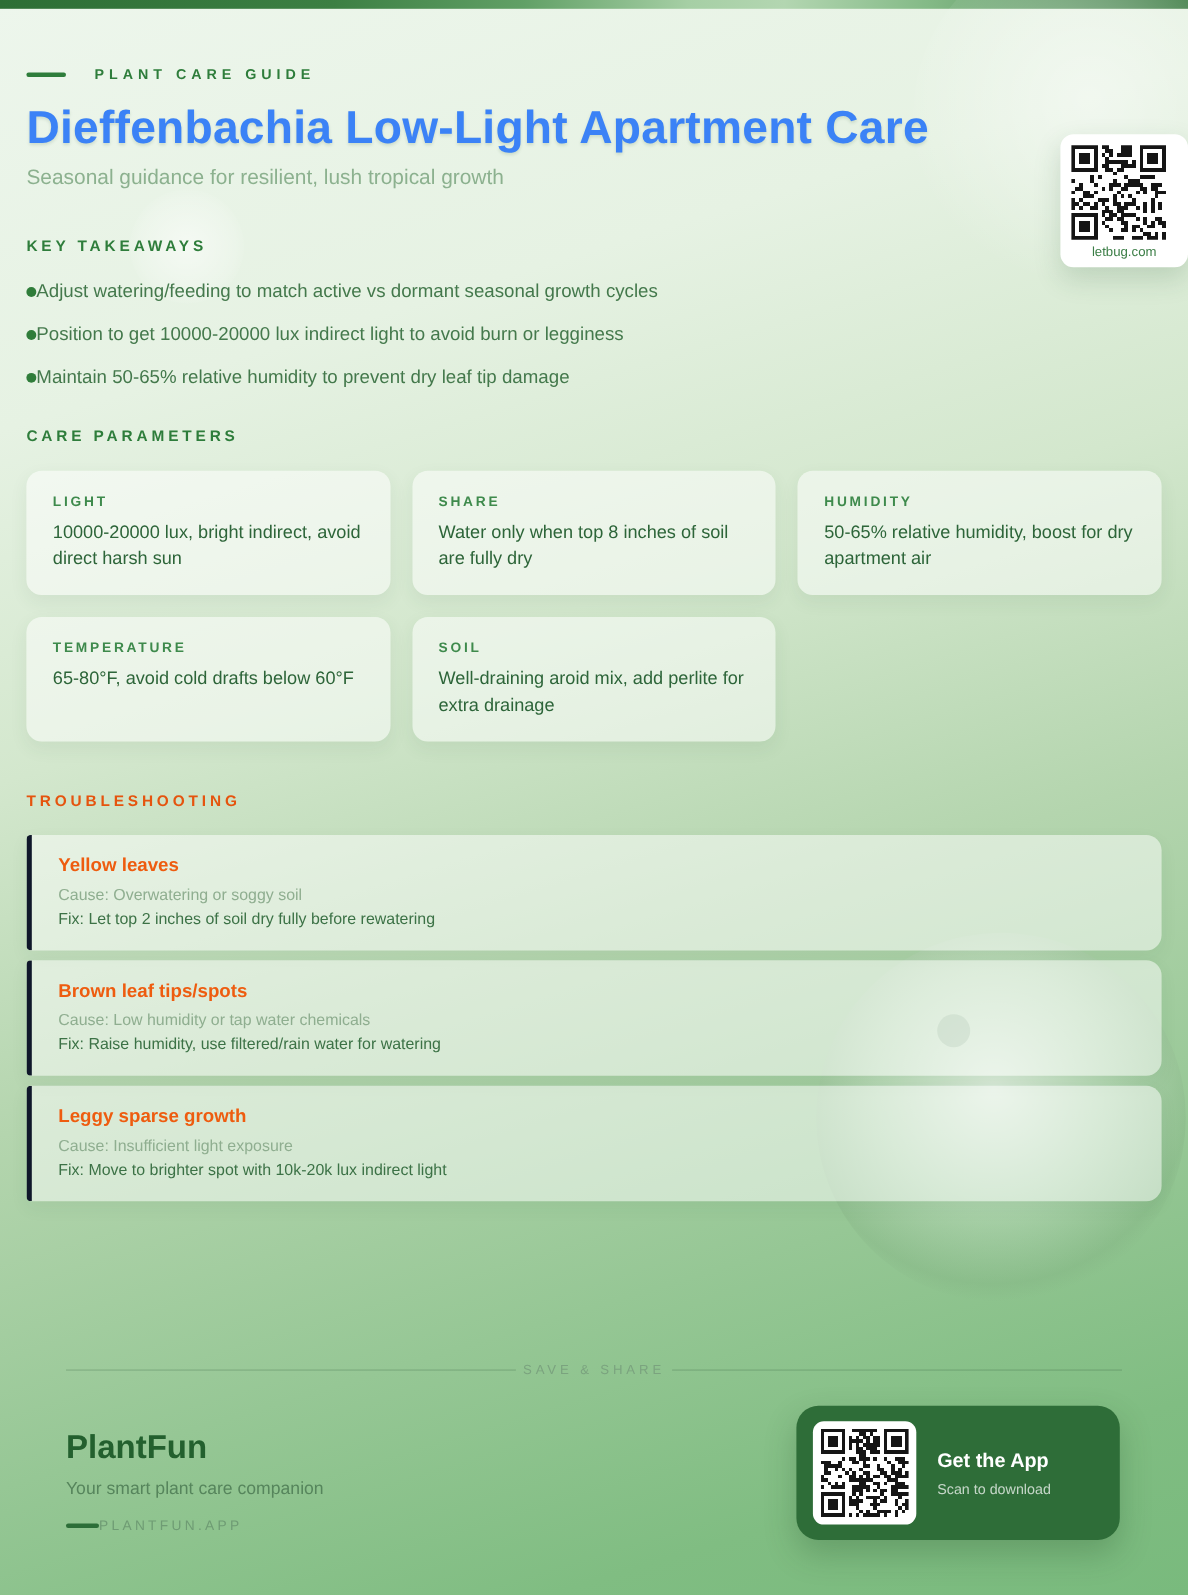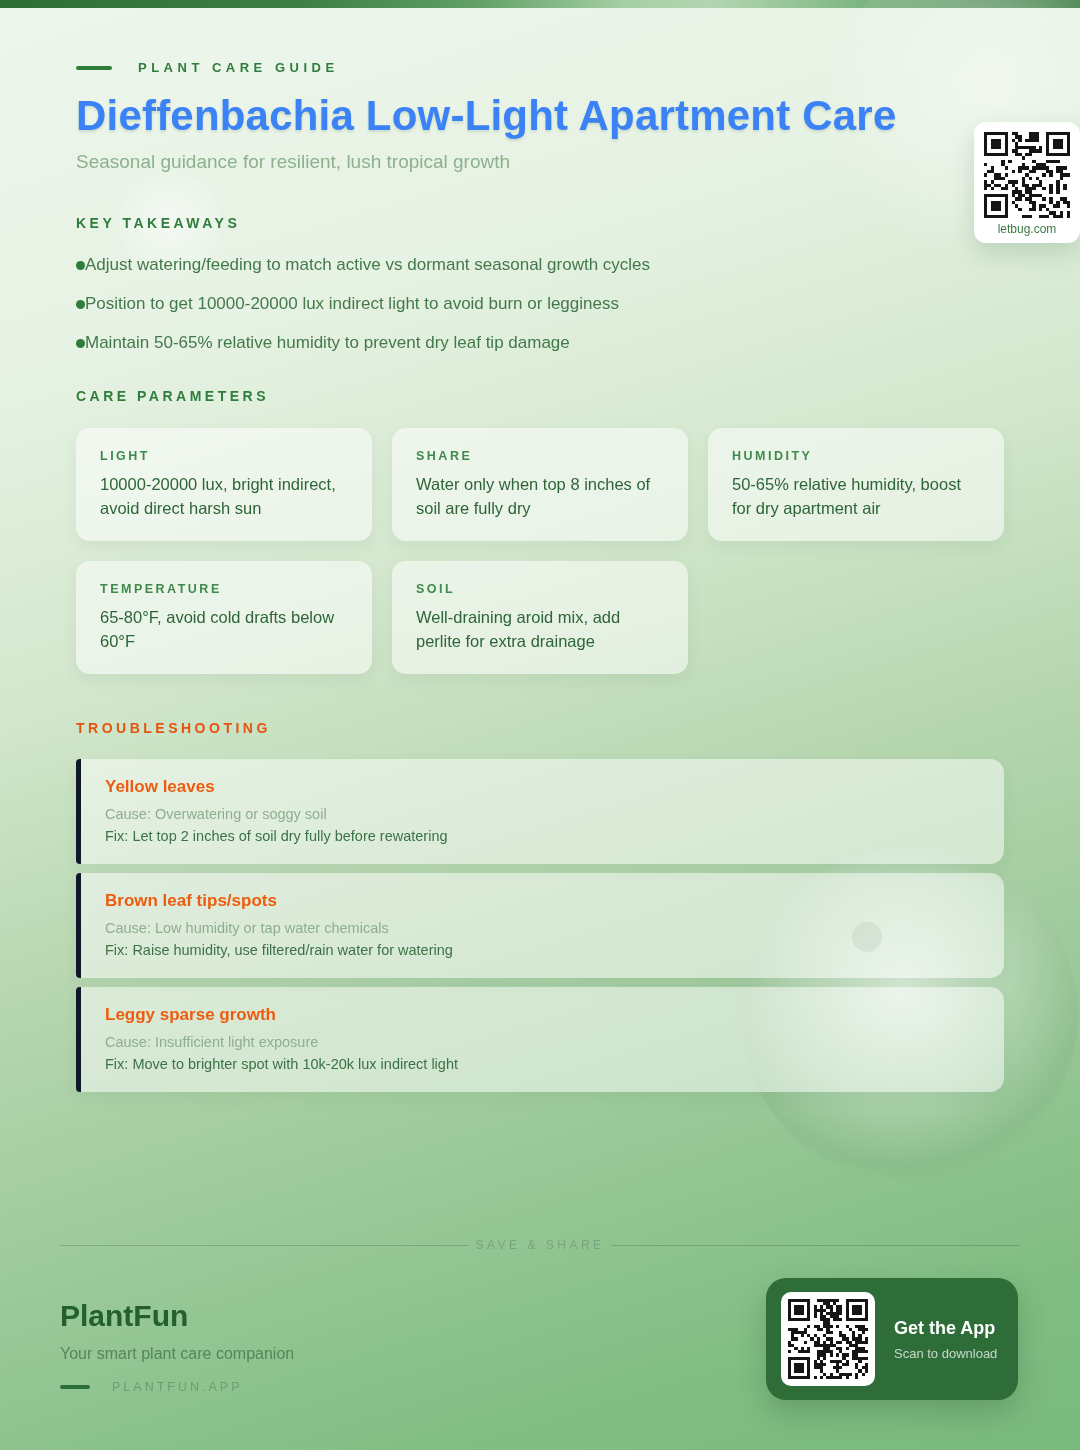--- a/index.html
+++ b/index.html
@@ -13,31 +13,31 @@
     background:linear-gradient(90deg,#2d6e35 0%, #3c7f43 28%, #61a066 44%, #a6cfa5 58%, #b3d6b1 66%, #84ba87 78%, #548e5a 92%, #3b7b42 100%); }
   .blob { position:absolute; border-radius:50%; pointer-events:none; }
   .blob-a { left:830px; top:-55px; width:320px; height:320px;
     background:radial-gradient(circle at 50% 45%, rgba(255,255,255,.45), rgba(255,255,255,.12) 55%, rgba(255,255,255,0) 72%); }
   .blob-b { left:118px; top:172px; width:104px; height:104px;
     background:radial-gradient(circle, rgba(255,255,255,.55), rgba(255,255,255,.18) 60%, rgba(255,255,255,0) 75%); }
   .blob-c { left:742px; top:848px; width:336px; height:336px;
     background:radial-gradient(circle at 48% 42%, rgba(255,255,255,.6), rgba(255,255,255,.22) 40%, rgba(120,160,120,.18) 68%, rgba(120,160,120,0) 74%); }
   .blob-d { left:852px; top:922px; width:30px; height:30px; background:rgba(95,135,100,.28); }
 
-  .content { position:relative; padding:0 76px; }
+  .content { position:relative; padding:0 24px; }
 
   
   .eyebrow { display:flex; align-items:center; gap:26px; margin-top:60px; }
   .eyebrow-line { width:36px; height:4px; border-radius:2px; background:#2e7d3b; }
   .eyebrow-text { font-size:13px; font-weight:bold; letter-spacing:4.5px; color:#2e7d3b; }
   .title { margin-top:17px; font-size:42px; font-weight:bold; color:#3b82f6; letter-spacing:.2px;
     text-shadow:0 2px 3px rgba(20,70,30,.14); }
   .subtitle { margin-top:11px; font-size:19px; color:#8cb18f; }
 
-  .qr-card { position:absolute; top:62px; right:0; width:106px; background:#fff; border-radius:12px;
+  .qr-card { position:absolute; top:62px; right:0; width:116px; background:#fff; border-radius:12px;
     padding:10px 10px 7px; box-shadow:0 10px 24px rgba(40,90,50,.18); text-align:center; }
   .qr-card .qr { width:86px; height:86px; display:block; }
   .qr-label { margin-top:4px; font-size:12px; color:#3a7d45; }
 
   
   .sect { font-size:14px; font-weight:bold; letter-spacing:3.5px; color:#2e7d3b; }
   .sect.orange { color:#e5540e; }
 
   
   .kt { margin-top:42px; }
@@ -65,25 +65,25 @@
   .ts-fix { margin-top:6px; font-size:14.5px; color:#3c7246; }
 
   
   .divider { position:absolute; top:1238px; left:60px; right:60px; display:flex; align-items:center; gap:6px; }
   .div-line { flex:1; height:1px; background:rgba(60,100,65,.3); }
   .div-text { font-size:12px; letter-spacing:3.5px; color:#7ba37f; }
 
   .brand { position:absolute; left:60px; top:1299px; }
   .brand-name { font-size:30px; font-weight:bold; color:#23602e; }
   .brand-tagline { margin-top:12px; font-size:16px; color:#56855c; }
-  .brand-site { margin-top:17px; display:flex; align-items:center; gap:22px; }
+  .brand-site { margin-top:17px; display:flex; align-items:center; }
   .brand-site-line { width:30px; height:4px; border-radius:2px; background:#2c6e38; }
   .brand-site-text { font-size:12.5px; letter-spacing:3px; color:#6f9c74; }
 
-  .app-card { position:absolute; right:62px; top:1278px; width:252px; height:122px; background:#2e6d38;
+  .app-card { position:absolute; right:62px; top:1278px; width:294px; height:122px; background:#2e6d38;
     border-radius:20px; display:flex; align-items:center; padding:0 16px 0 15px; gap:19px;
     box-shadow:0 12px 28px rgba(30,70,35,.25); }
   .app-qr-box { flex:none; width:94px; height:94px; background:#fff; border-radius:10px; padding:7px; }
   .app-qr-box .qr { width:80px; height:80px; display:block; }
   .app-title { font-size:18px; font-weight:bold; color:#ffffff; }
   .app-sub { margin-top:7px; font-size:13px; color:rgba(255,255,255,.72); }
 </style>
 </head>
 <body>
 

